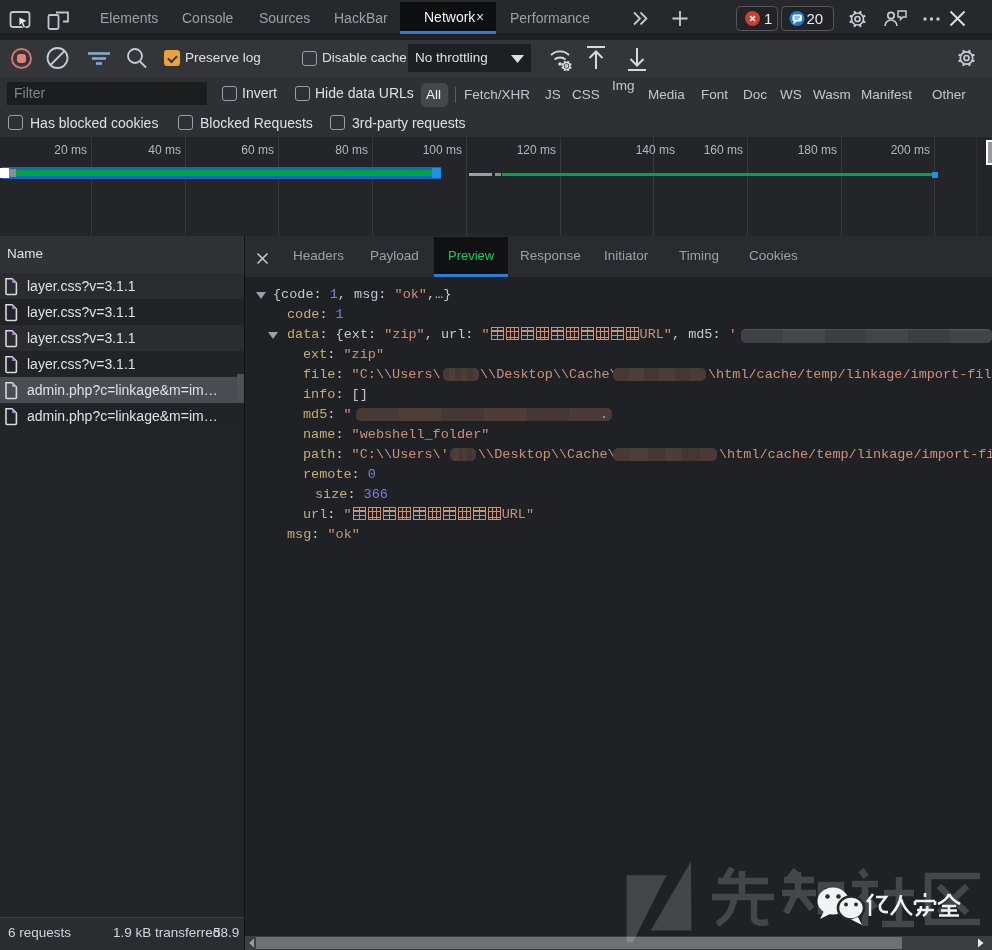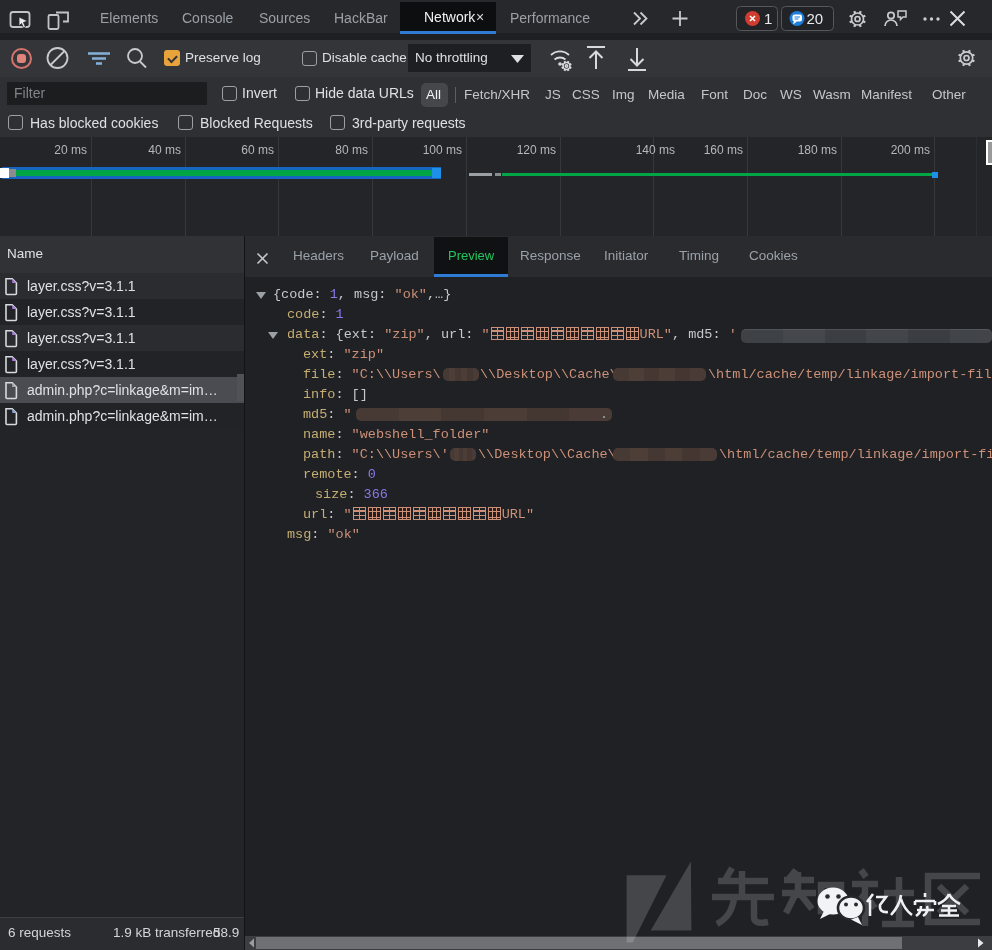--- a/index.html
+++ b/index.html
@@ -171,21 +171,21 @@
   <div class="cb" style="left:222px;top:86px;"></div>
   <div class="chip" style="left:242px;top:85px;color:#dde0e3;font-size:14px;">Invert</div>
   <div class="cb" style="left:295px;top:86px;"></div>
   <div class="chip" style="left:315px;top:85px;color:#dde0e3;font-size:14px;">Hide data URLs</div>
   <div class="abs" style="left:421px;top:83px;width:27px;height:24px;background:#45474b;border-radius:5px;"></div>
   <div class="chip" style="left:426px;top:87px;color:#f1f3f4;">All</div>
   <div class="abs" style="left:455px;top:87px;width:1px;height:16px;background:#5a5d61;"></div>
   <div class="chip" style="left:464px;top:87px;">Fetch/XHR</div>
     <div class="chip" style="left:545px;top:87px;">JS</div>
     <div class="chip" style="left:572px;top:87px;">CSS</div>
-    <div class="chip" style="left:612px;top:87px;">Img</div>
+    <div class="chip" style="left:612px;top:78px;">Img</div>
     <div class="chip" style="left:648px;top:87px;">Media</div>
     <div class="chip" style="left:701px;top:87px;">Font</div>
     <div class="chip" style="left:743px;top:87px;">Doc</div>
     <div class="chip" style="left:780px;top:87px;">WS</div>
     <div class="chip" style="left:813px;top:87px;">Wasm</div>
     <div class="chip" style="left:861px;top:87px;">Manifest</div>
     <div class="chip" style="left:932px;top:87px;">Other</div>
 
   <div class="cb" style="left:8px;top:115px;"></div>
   <div class="crow2" style="left:30px;top:108px;">Has blocked cookies</div>

